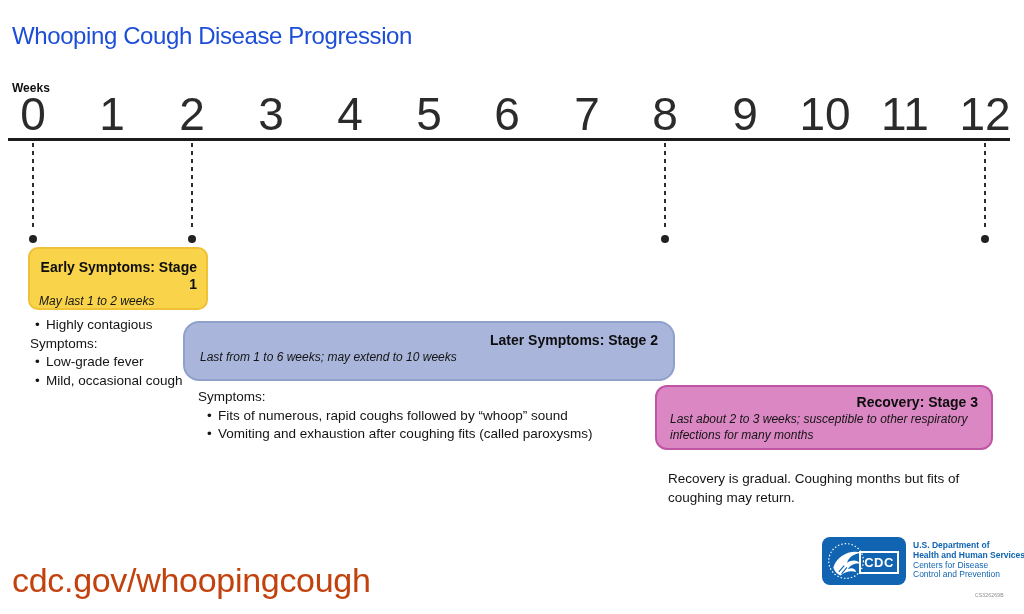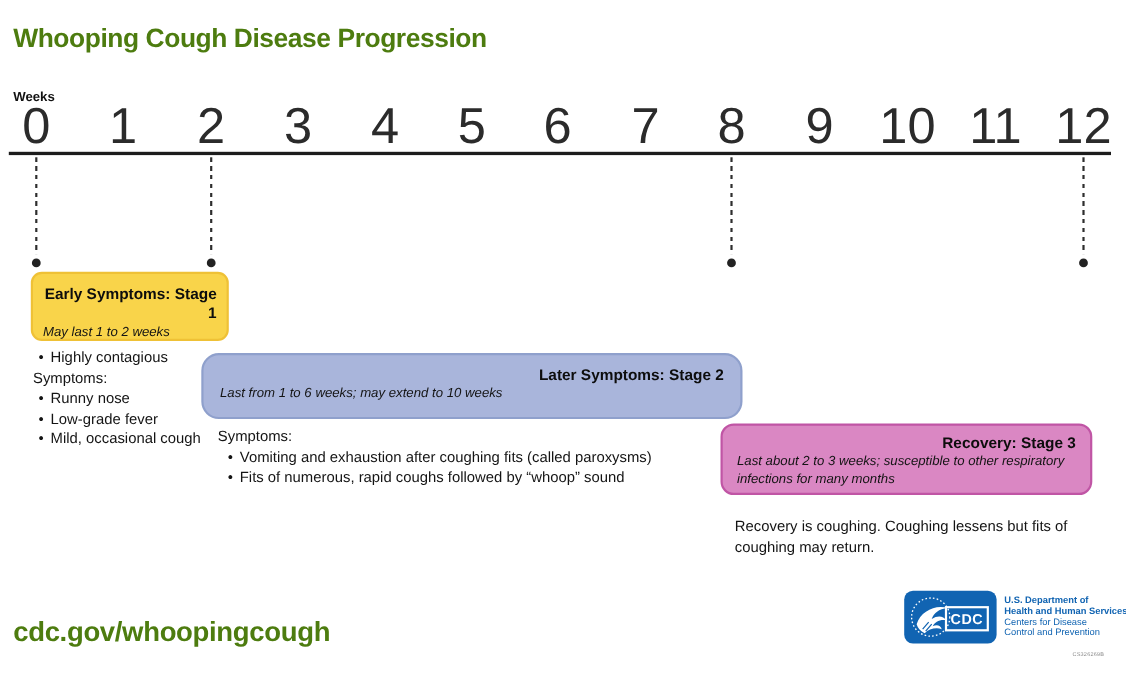--- a/index.html
+++ b/index.html
@@ -2,21 +2,21 @@
 <html><head>
 <meta charset="utf-8">
 <style>
   html,body{margin:0;padding:0;background:#fff;}
   .canvas{
     position:relative;width:1024px;height:614px;background:#ffffff;
     font-family:"Liberation Sans",sans-serif;color:#1a1a1a;overflow:hidden;
   }
   .title{
     position:absolute;left:12px;top:22px;margin:0;
-    font-size:24px;font-weight:bold;letter-spacing:-0.4px;color:#4d7c0f;
+    font-size:24px;font-weight:normal;letter-spacing:-0.4px;color:#1d4ed8;
   }
   .weeks-label{
     position:absolute;left:12px;top:81px;
     font-size:12px;font-weight:bold;color:#111;text-align:center;
   }
   .ticks{position:absolute;left:0;top:90px;width:100%;height:48px;}
   .tick{
     position:absolute;top:0;transform:translateX(-50%);
     font-size:46px;font-weight:300;line-height:48px;color:#2b2b2b;
   }
@@ -50,21 +50,21 @@
   .details{font-size:13.5px;line-height:18.5px;color:#141414;}
   .stage1-details{position:absolute;left:30px;top:316px;width:185px;}
   .stage1-details .bullet{padding-left:16px;position:relative;}
   .stage1-details .bullet::before{content:"\2022";position:absolute;left:5px;}
   .stage2-details{position:absolute;left:198px;top:388px;width:490px;}
   .stage2-details .bullet{padding-left:20px;position:relative;}
   .stage2-details .bullet::before{content:"\2022";position:absolute;left:9px;}
   .stage3-note{position:absolute;left:668px;top:469px;width:308px;font-size:13.5px;line-height:19px;color:#141414;}
   .footer-url{
     position:absolute;left:12px;top:561px;
-    font-size:25px;font-weight:bold;letter-spacing:-0.3px;color:#4d7c0f;
+    font-size:34px;font-weight:normal;letter-spacing:-0.3px;color:#c2410c;
   }
   .logo{position:absolute;left:822px;top:537px;display:flex;align-items:flex-start;}
   .logo-badge{
     position:relative;width:84px;height:48px;background:#1164B2;border-radius:8px;flex:0 0 auto;
   }
   .logo-badge svg{position:absolute;left:3px;top:3px;}
   .cdc-box{
     position:absolute;right:7px;top:14px;width:36px;height:19px;
     border:2px solid #fff;display:flex;align-items:center;justify-content:center;
   }
@@ -115,42 +115,41 @@
     </div>
 
   <div class="stage-box stage1">
     <div class="stage-title">Early Symptoms: Stage 1</div>
     <div class="stage-subtitle">May last 1 to 2 weeks</div>
   </div>
 
   <div class="details stage1-details">
     <div class="bullet">Highly contagious</div>
     <div class="plain">Symptoms:</div>
-    <div class="bullet">Runny nose</div>
     <div class="bullet">Low-grade fever</div>
     <div class="bullet">Mild, occasional cough</div>
   </div>
 
   <div class="stage-box stage2">
     <div class="stage-title">Later Symptoms: Stage 2</div>
     <div class="stage-subtitle">Last from 1 to 6 weeks; may extend to 10 weeks</div>
   </div>
 
   <div class="details stage2-details">
     <div class="plain">Symptoms:</div>
+    <div class="bullet">Fits of numerous, rapid coughs followed by “whoop” sound</div>
     <div class="bullet">Vomiting and exhaustion after coughing fits (called paroxysms)</div>
-    <div class="bullet">Fits of numerous, rapid coughs followed by “whoop” sound</div>
   </div>
 
   <div class="stage-box stage3">
     <div class="stage-title">Recovery: Stage 3</div>
     <div class="stage-subtitle">Last about 2 to 3 weeks; susceptible to other respiratory infections for many months</div>
   </div>
 
-  <div class="stage3-note">Recovery is coughing. Coughing lessens but fits of coughing may return.</div>
+  <div class="stage3-note">Recovery is gradual. Coughing months but fits of coughing may return.</div>
 
   <div class="footer-url">cdc.gov/whoopingcough</div>
 
   <div class="logo">
     <div class="logo-badge">
       <svg width="44" height="42" viewBox="0 0 48 46" aria-hidden="true">
         <circle cx="23" cy="23" r="19" fill="none" stroke="#ffffff" stroke-width="1.3" stroke-dasharray="1.6 2.2"></circle>
         <path d="M9 30 C13 17 28 10 40 14 C31 15 26 19 24 25 C30 21 36 22 38 26 C32 25 27 28 25 32 C29 30 33 31 34 35 C28 33 21 35 17 39 C13 37 10 34 9 30 Z" fill="#ffffff"></path>
         <path d="M15 35 L21 28 M18 37 L24 30" stroke="#1164B2" stroke-width="1.2"></path>
       </svg>

